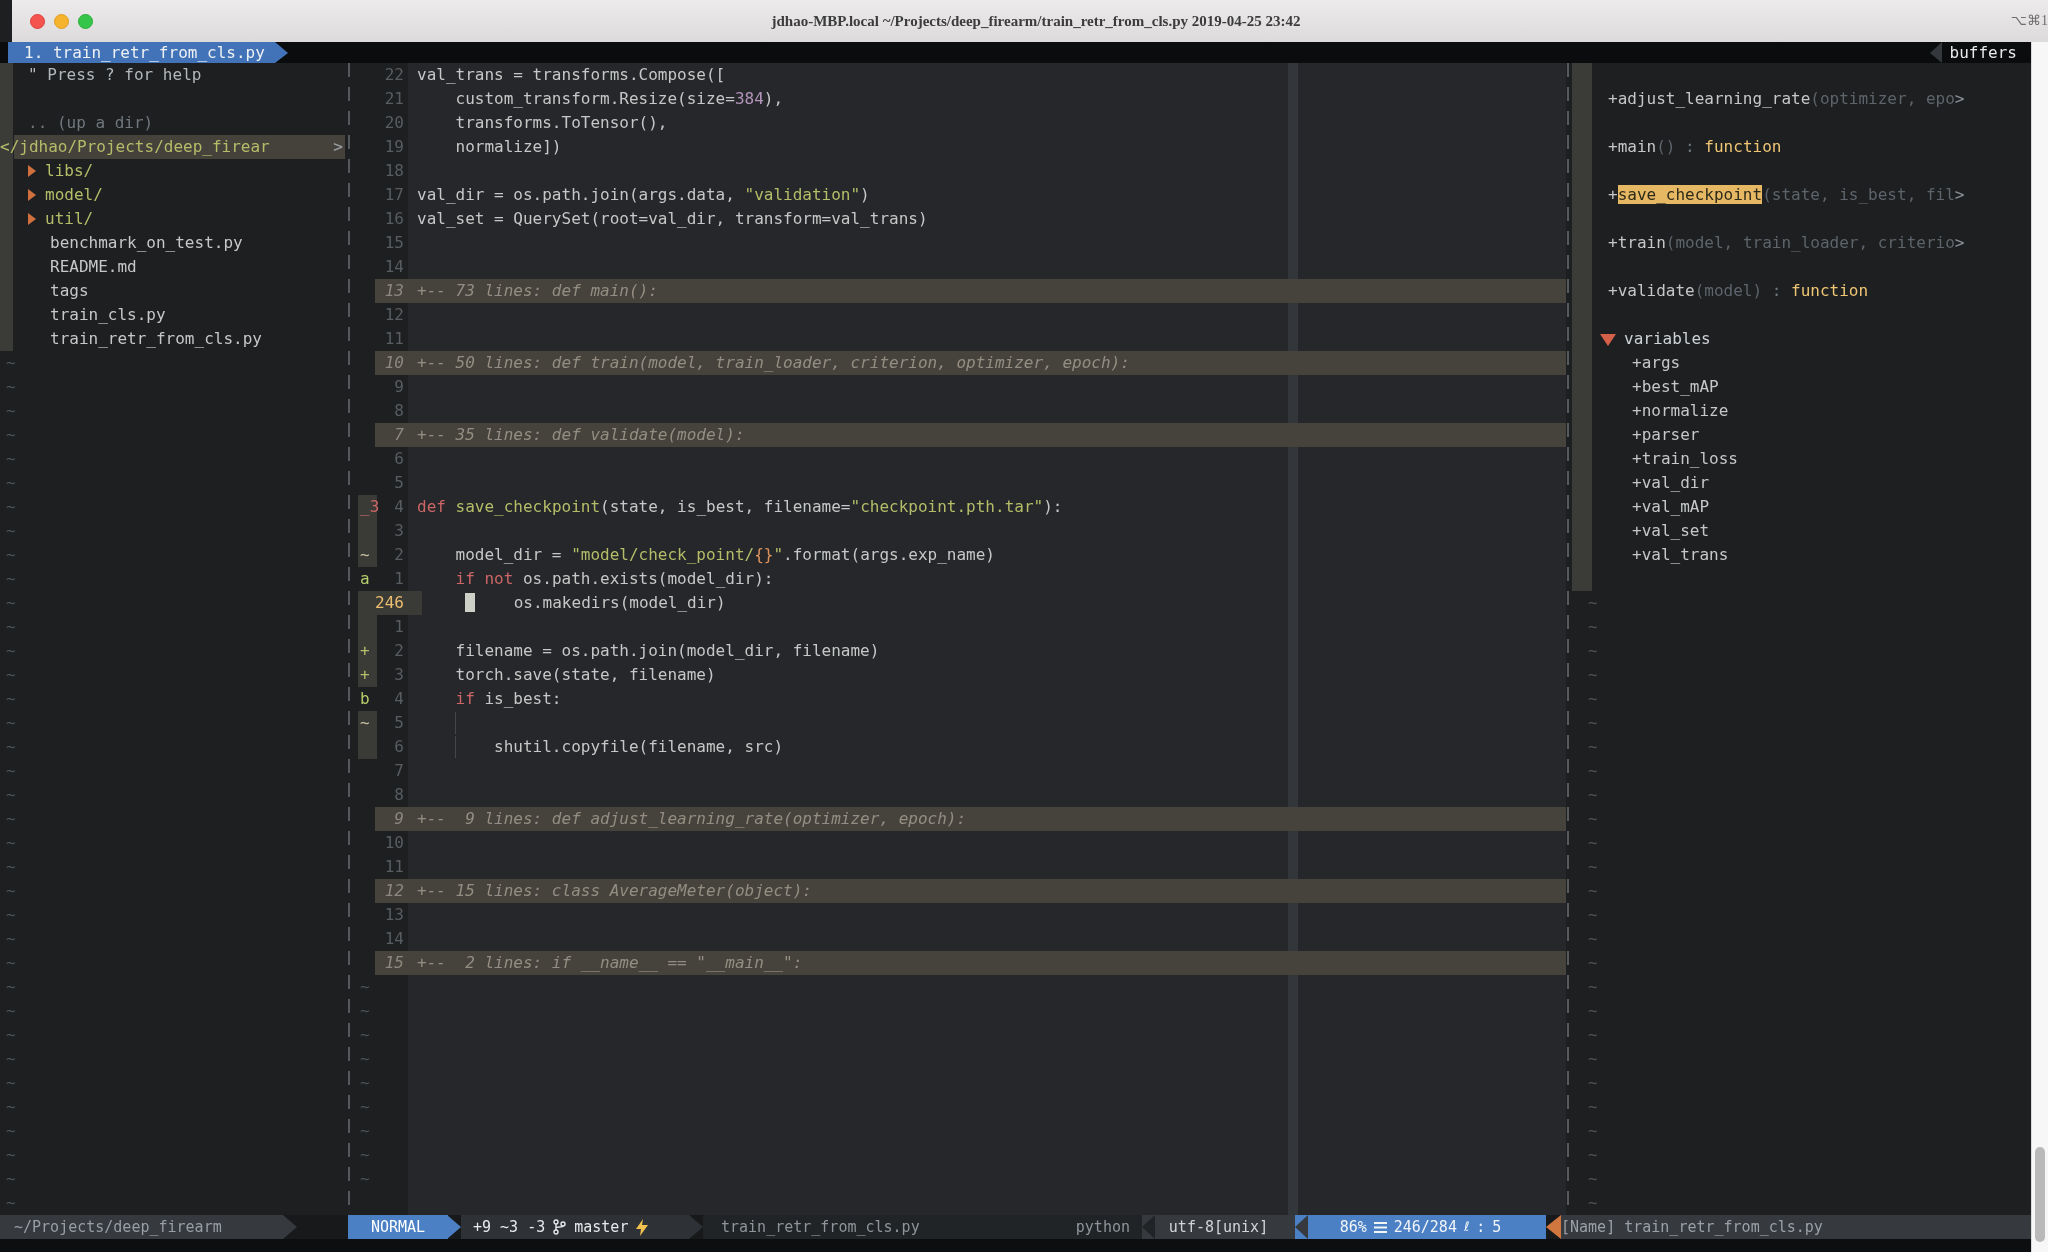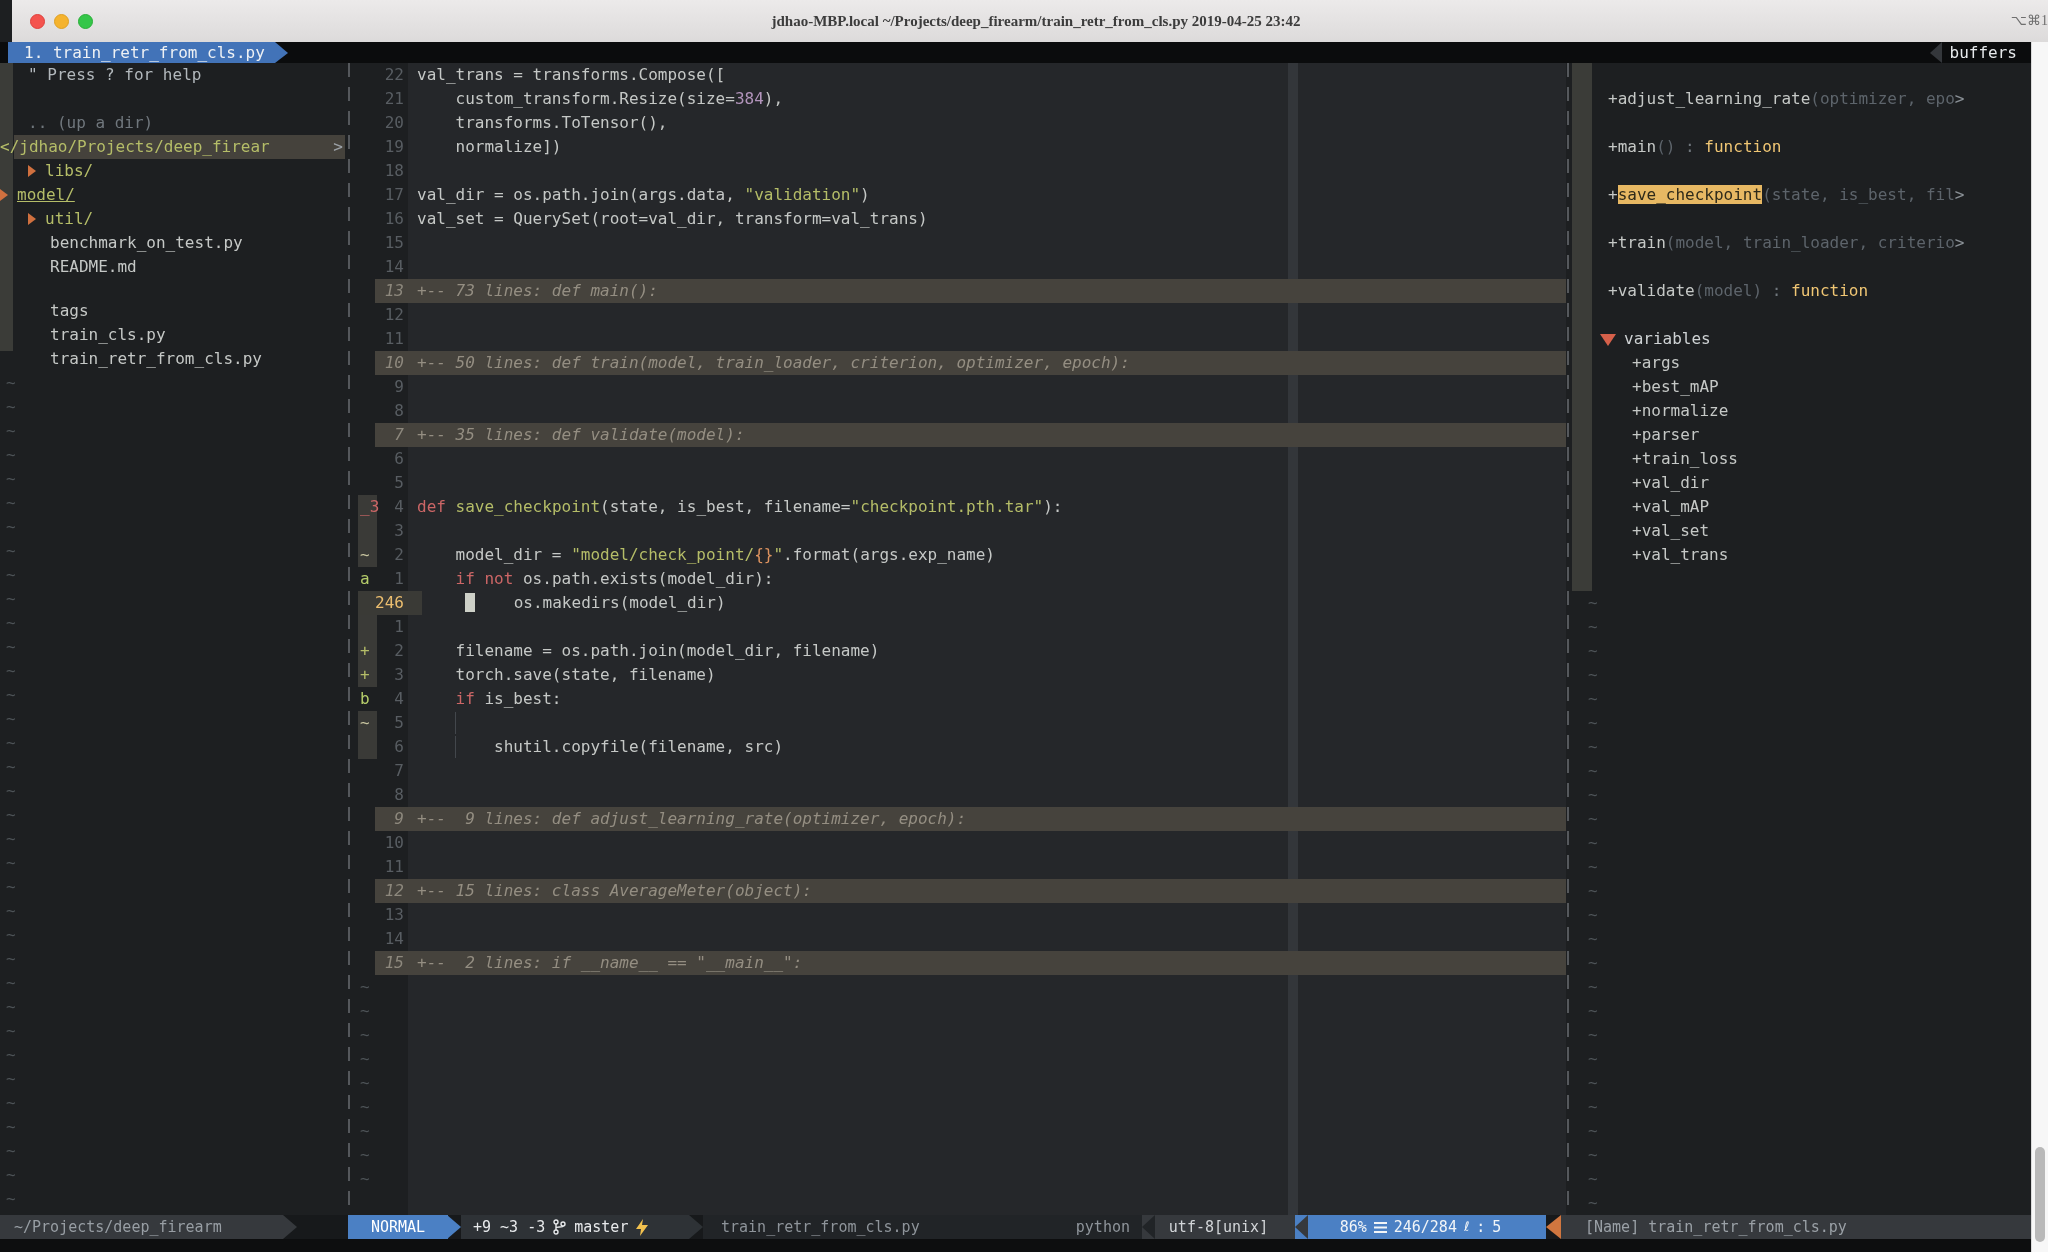--- a/index.html
+++ b/index.html
@@ -117,21 +117,21 @@
   .a-mode{left:447px;border-left:14px solid var(--blue)}
   .sl-git{left:461px;width:228px;background:var(--seg_git);color:#e8eaec;display:flex;align-items:center;gap:8px;padding-left:12px}
   .a-git{left:689px;border-left:14px solid var(--seg_git)}
   .sl-c{left:703px;width:439px;background:var(--seg_dark);color:#8e949a;padding-left:18px}
   .sl-ft{left:1050px;width:80px;background:var(--seg_dark);color:#8e949a;text-align:right}
   .a-enc{left:1142px;border-right:13px solid var(--seg_dark);z-index:2}
   .sl-enc{left:1142px;width:153px;background:var(--seg_grey);color:#d2d5d8;text-align:center}
   .a-pos{left:1295px;border-right:13px solid var(--seg_grey);z-index:2}
   .sl-pos{left:1295px;width:251px;background:var(--blue);color:#f2f5f8;display:flex;align-items:center;gap:7px;justify-content:center}
   .a-name{left:1546px;border-right:15px solid var(--orange);z-index:2}
-  .sl-name{left:1561px;width:470px;background:var(--seg_grey);color:#9aa0a6;padding-left:24px}
+  .sl-name{left:1561px;width:470px;background:var(--seg_grey);color:#9aa0a6;}
   .cmdline{position:absolute;left:0;top:1239px;width:2031px;height:13px;background:#0d0e0f}
   .bolt{display:inline-block}
 </style>
 </head>
 <body>
 
 <div id="app">
 
   <div class="titlebar">
     <div class="lights">
@@ -152,25 +152,25 @@
 
   <div class="main mono">
     <div class="tree">
       <div class="tree-strip"></div>
       <div id="treeRows">
           <div class="trow help" style="padding-left: 28px;"><span class="tx">" Press ? for help</span></div>
           <div class="trow blank" style="padding-left: 28px;"><span class="tx"></span></div>
           <div class="trow updir" style="padding-left: 28px;"><span class="tx">.. (up a dir)</span></div>
           <div class="trow root" style=""><span class="tx">&lt;/jdhao/Projects/deep_firear</span><span class="troot-trunc">&gt;</span></div>
           <div class="trow dir" style="padding-left: 28px;"><span class="tx"><span class="arr"></span>libs/</span></div>
-          <div class="trow dir" style=" text-decoration: underline;"><span class="tx"><span class="arr"></span>model/</span></div>
+          <div class="trow dir" style="padding-left: 28px;"><span class="tx"><span class="arr"></span>model/</span></div>
           <div class="trow dir" style="padding-left: 28px;"><span class="tx"><span class="arr"></span>util/</span></div>
           <div class="trow file" style="padding-left: 50px;"><span class="tx">benchmark_on_test.py</span></div>
           <div class="trow file" style="padding-left: 50px;"><span class="tx">README.md</span></div>
-          <div class="trow file" style="padding-left: 50px; margin-top: 20px;"><span class="tx">tags</span></div>
+          <div class="trow file" style="padding-left: 50px;"><span class="tx">tags</span></div>
           <div class="trow file" style="padding-left: 50px;"><span class="tx">train_cls.py</span></div>
           <div class="trow file" style="padding-left: 50px;"><span class="tx">train_retr_from_cls.py</span></div>
           <div class="trow tilde" style="padding-left: 6px;">~</div>
           <div class="trow tilde" style="padding-left: 6px;">~</div>
           <div class="trow tilde" style="padding-left: 6px;">~</div>
           <div class="trow tilde" style="padding-left: 6px;">~</div>
           <div class="trow tilde" style="padding-left: 6px;">~</div>
           <div class="trow tilde" style="padding-left: 6px;">~</div>
           <div class="trow tilde" style="padding-left: 6px;">~</div>
           <div class="trow tilde" style="padding-left: 6px;">~</div>

